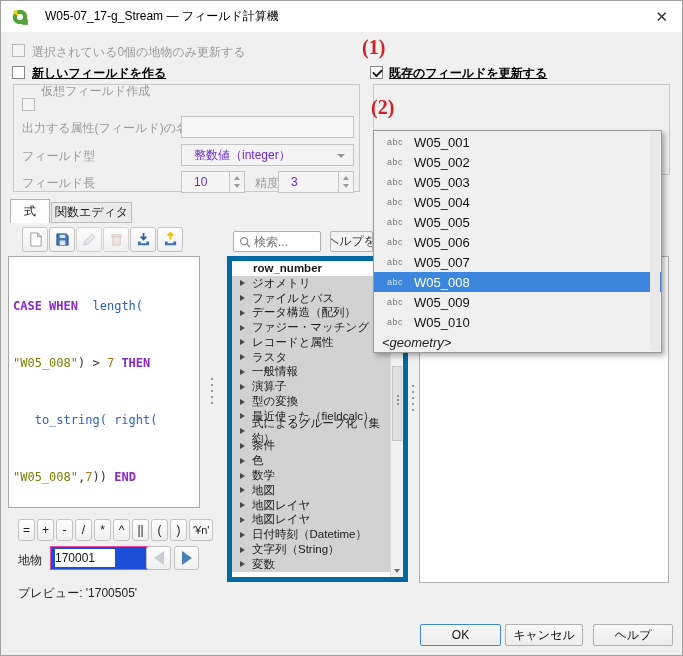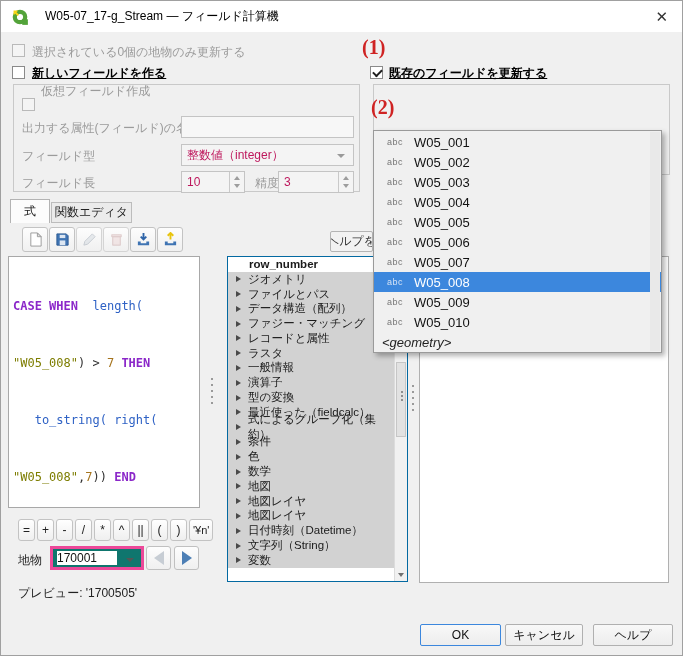--- a/index.html
+++ b/index.html
@@ -22,22 +22,22 @@
   .lbl { position:absolute; font-size:12px; white-space:nowrap; }
   .lbl.b { font-weight:bold; color:#000;text-decoration:underline; }
   .lbl.g { color:#9b9b9b; }
 
   .ann { position:absolute; font-family:"Liberation Serif",serif; font-weight:bold;
          font-size:20px; color:#cf2323; z-index:30; }
 
   .group { position:absolute; border:1px solid #c9c9c9; }
 
   
-  .din { position:absolute; background:#f4f4f4; border:1px solid #c4c4c4; color:#be185d;
-         font-size:12px; display:flex; align-items:center; padding:0 5px; }
+  .din { position:absolute; background:#f4f4f4; border:1px solid #c4c4c4; color:#6d28d9;
+         font-size:12px; display:flex; align-items:center; padding:0 12px; }
   .combo::after { content:""; position:absolute; right:8px; top:9px; width:0; height:0;
          border-left:4px solid transparent; border-right:4px solid transparent; border-top:4px solid #9a9a9a; }
   .spin .arrows { position:absolute; right:0; top:0; bottom:0; width:15px; border-left:1px solid #c9c9c9; }
   .spin .arrows::before { content:""; position:absolute; left:4px; top:4px; width:0; height:0;
          border-left:3px solid transparent; border-right:3px solid transparent; border-bottom:4px solid #9d9d9d; }
   .spin .arrows::after { content:""; position:absolute; left:4px; bottom:4px; width:0; height:0;
          border-left:3px solid transparent; border-right:3px solid transparent; border-top:4px solid #9d9d9d; }
 
   
   .tab { position:absolute; display:flex; align-items:center; justify-content:center; font-size:12px; }
@@ -70,21 +70,21 @@
   .n { color:#a5731c; }
   .o { color:#333; }
 
   
   .grip { position:absolute; width:4px; height:30px; }
   .grip::before { content:""; position:absolute; left:1px; top:0; width:2px; height:2px; background:#9a9a9a;
           box-shadow:0 6px #9a9a9a, 0 12px #9a9a9a, 0 18px #9a9a9a, 0 24px #9a9a9a; }
 
   
   .fnlist { position:absolute; left:227px; top:256px; width:181px; height:326px; background:#fff;
-          border:1px solid #0369a1; overflow:hidden; }
+          border:5px solid #0369a1; overflow:hidden; }
   .fnrow { height:14.8px; display:flex; align-items:center; font-size:11.5px; background:#d2d2d2; padding-right:14px; }
   .fnrow.field { background:#fff; font-weight:bold; padding-left:21px; }
   .tri { width:0; height:0; border-top:3.5px solid transparent; border-bottom:3.5px solid transparent;
           border-left:5px solid #4a4a4a; margin:0 7px 0 8px; flex:none; }
   .fnscroll { position:absolute; right:0; top:0; bottom:0; width:13px; background:#f1f1f1; border-left:1px solid #dcdcdc; }
   .fnthumb { position:absolute; left:1px; right:1px; top:105px; height:75px; background:#e2e2e2; border:1px solid #c6c6c6; }
   .fnthumb::after { content:""; position:absolute; left:4px; top:28px; width:2px; height:2px; background:#8f8f8f;
           box-shadow:0 4px #8f8f8f, 0 8px #8f8f8f; }
   .fndown { position:absolute; left:0; right:0; bottom:0; height:13px; }
   .fndown::after { content:""; position:absolute; left:3px; top:5px; width:0; height:0;
@@ -103,22 +103,22 @@
   .ddrow.geom { font-style:italic; padding-left:8px; color:#222; }
   .ddscroll { position:absolute; right:1px; top:1px; bottom:1px; width:10px; background:#e9e9e9; }
 
   
   .oprow { position:absolute; left:18px; top:519px; display:flex; gap:2px; }
   .opbtn { min-width:17px; height:22px; border:1px solid #c3c3c3; border-radius:3px; padding:0 3px;
           background:linear-gradient(#ffffff,#efefef); display:flex; align-items:center; justify-content:center;
           font-size:12px; color:#222; }
 
   
-  .featcombo { position:absolute; left:50px; top:546px; width:94px; height:24px; background:#0f766e;
-          border:3px solid #ec4899; }
+  .featcombo { position:absolute; left:50px; top:546px; width:114px; height:24px; background:#1d4ed8;
+          border:1px solid #ec4899; }
   .featcombo input { position:absolute; left:4px; top:2px; width:60px; bottom:2px; border:none; outline:none;
           font-family:"Liberation Sans",sans-serif; font-size:12px; color:#111; }
   .featcombo .dd { position:absolute; right:0; top:0; bottom:0; width:22px; }
   .featcombo .dd::after { content:""; position:absolute; left:7px; top:9px; width:0; height:0;
           border-left:4px solid transparent; border-right:4px solid transparent; border-top:4px solid #555; }
   .navbtn { position:absolute; top:546px; width:25px; height:24px; border:1px solid #c0c0c0; border-radius:3px;
           background:linear-gradient(#fdfdfd,#f0f0f0); display:flex; align-items:center; justify-content:center; }
   .tri-prev { width:0; height:0; border-top:7px solid transparent; border-bottom:7px solid transparent;
           border-right:10px solid #c7cdd4; }
   .tri-next { width:0; height:0; border-top:7px solid transparent; border-bottom:7px solid transparent;
@@ -222,20 +222,27 @@
         </svg>
     </div>
     <div class="tbtn">
       <svg width="15" height="15" viewBox="0 0 16 16">
           <path d="M8 8V1M5 4l3-3 3 3" stroke="#e8c40e" stroke-width="2" fill="none"></path>
           <path d="M2 10h3v2h6v-2h3v4H2z" fill="#3f74b3"></path>
         </svg>
     </div>
   </div>
 
+  <div class="searchbox">
+    <svg width="14" height="14" viewBox="0 0 16 16">
+        <circle cx="7" cy="7" r="4" fill="none" stroke="#8a8a8a" stroke-width="1.5"></circle>
+        <path d="M10 10l4 4" stroke="#8a8a8a" stroke-width="1.5"></path>
+      </svg>
+    <input placeholder="検索..." style="">
+  </div>
   <div class="helpbtn">
     <span>ヘルプを</span>
   </div>
 
   <div class="editor">
     <div><span class="k">CASE WHEN  </span><span class="f">length(</span></div>
     <div><span class="s">"W05_008"</span><span class="o">) &gt; </span><span class="n">7</span><span class="k"> THEN</span></div>
     <div><span class="f">   to_string( right(</span></div>
     <div><span class="s">"W05_008"</span><span class="o">,</span><span class="n">7</span><span class="o">))</span><span class="k"> END</span></div>
   </div>

